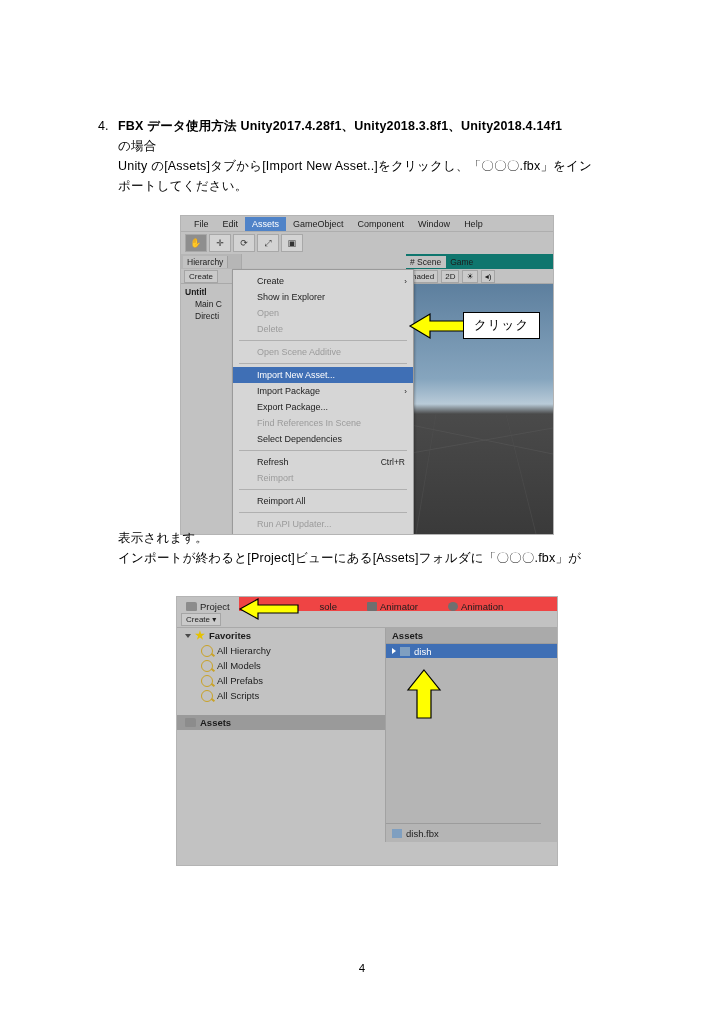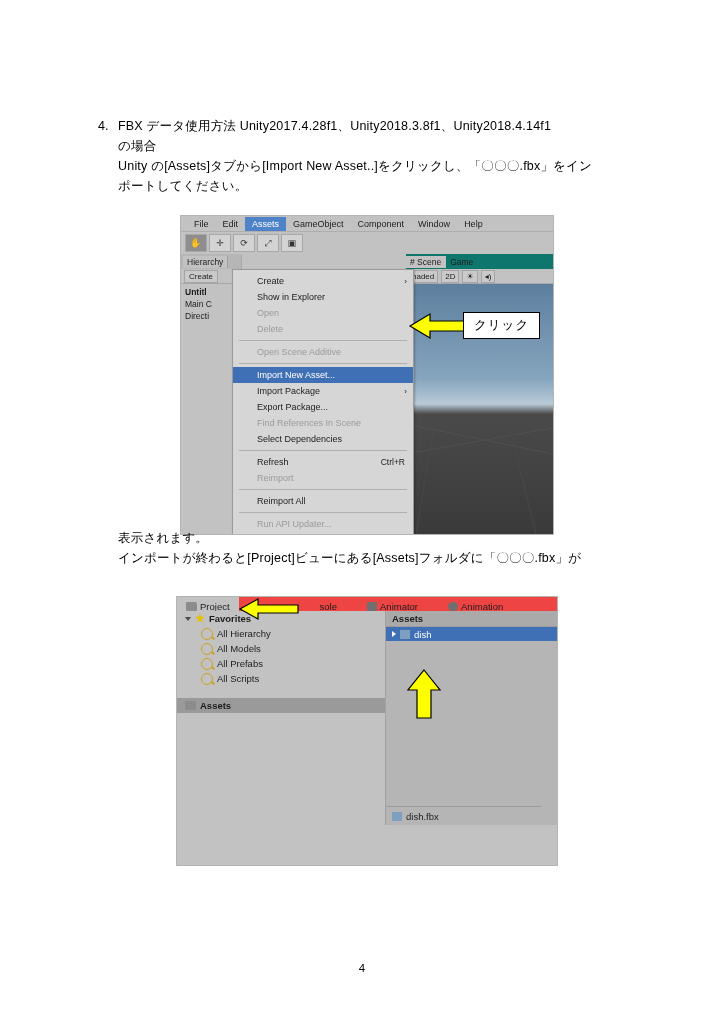--- a/index.html
+++ b/index.html
@@ -36,20 +36,21 @@
   .para-num {
     display: flex;
     align-items: flex-start;
   }
   .para-num .num {
     width: 20px;
     flex: none;
   }
   .para-num .body {
     flex: 1;
+    font-weight: bold;
   }
   .indent {
     margin-left: 20px;
   }
   .mono-ish {
     letter-spacing: 0.2px;
   }
 
   .doc-text2 {
     position: absolute;
@@ -154,21 +155,21 @@
   }
   .hier-list {
     font-size: 8.5px;
     padding-top: 2px;
   }
   .hier-item {
     padding: 1px 2px 1px 4px;
     white-space: nowrap;
   }
   .hier-item.root { font-weight: bold; }
-  .hier-item.child { padding-left: 4px; }
+  .hier-item.child { padding-left: 14px; }
 
   .right-pane {
     position: absolute;
     left: 225px; top: 0;
     width: 147px;
     height: 279px;
     background: #c2c2c2;
   }
   .scene-tabrow {
     height: 15px;
@@ -597,20 +598,26 @@
       <div class="p-tab" style="margin-left:12px;">
         <span class="mini-icon"></span>
         <span>Animator</span>
       </div>
       <div class="p-tab" style="margin-left:12px;">
         <span class="mini-icon" style="border-radius:50%;"></span>
         <span>Animation</span>
       </div>
     </div>
 
+    <div class="p-toolrow">
+      <div class="create-btn">
+        <span>Create</span>
+        <span> ▾</span>
+      </div>
+    </div>
 
     <div class="p-body">
 
       <div class="p-left">
         <div class="tree-row bold">
           <span class="tri-down"></span>
           <span class="star-ico">★</span>
           <span>Favorites</span>
         </div>
         <div class="tree-row indent1">

